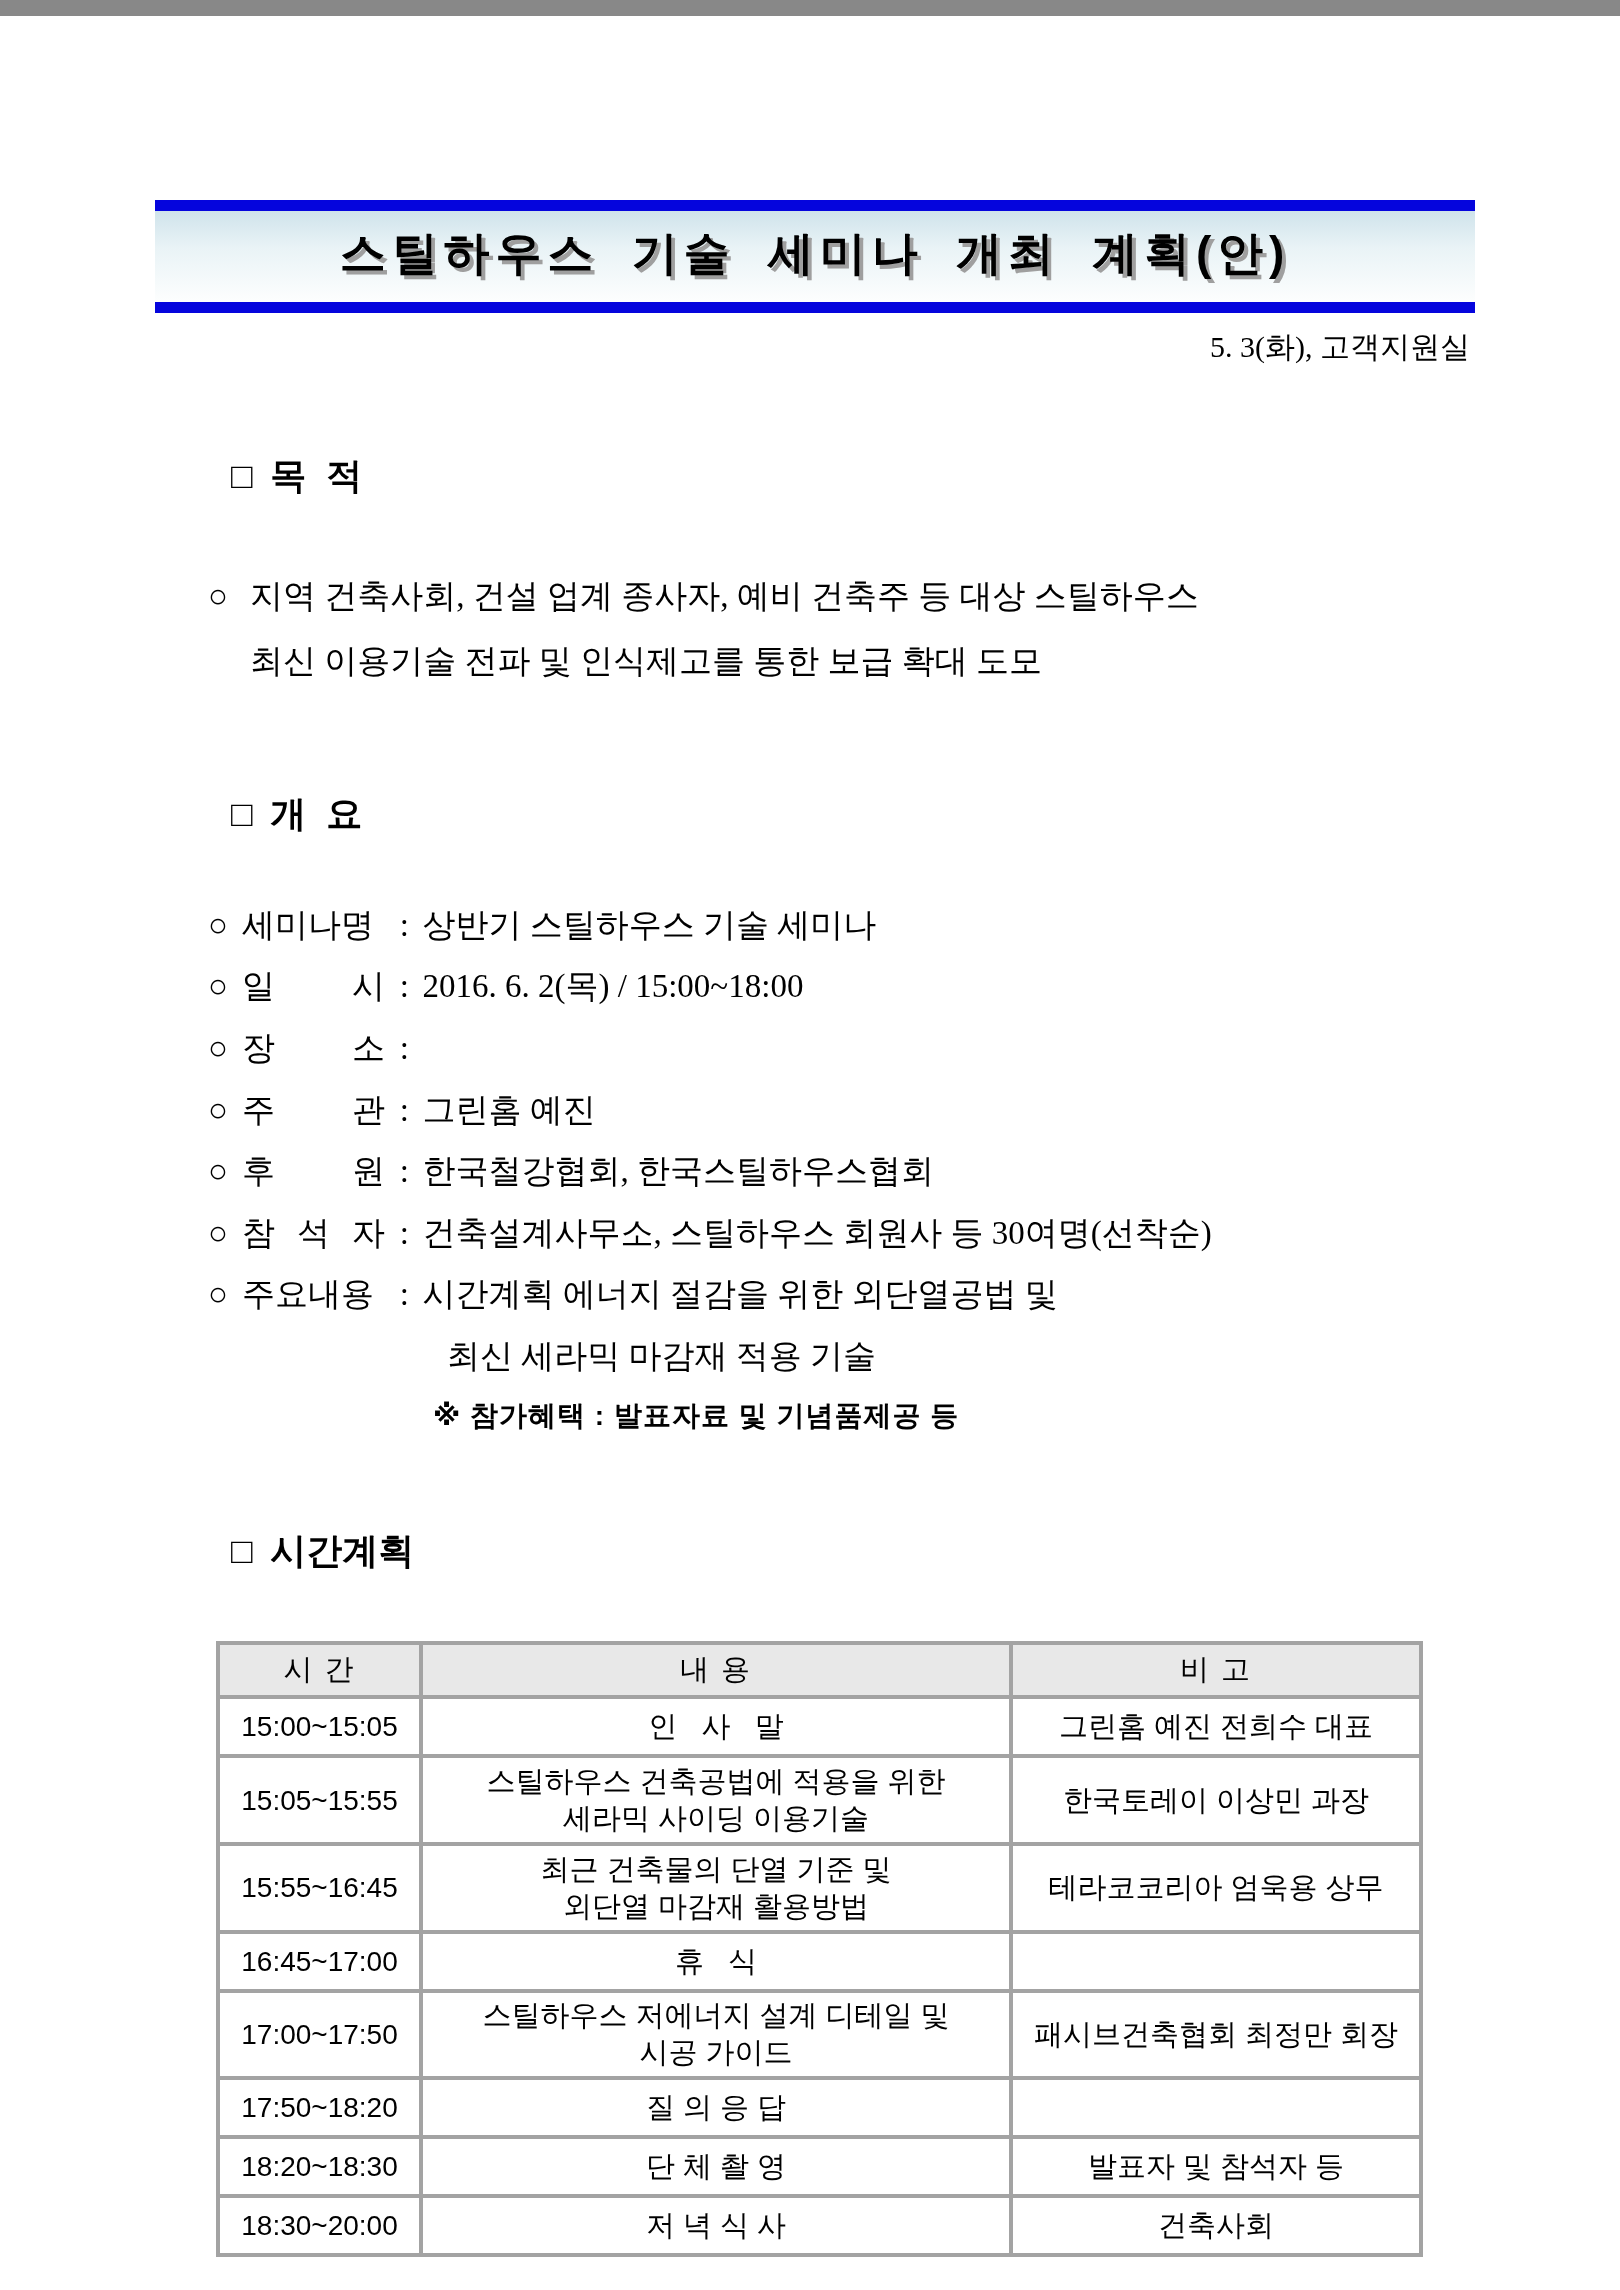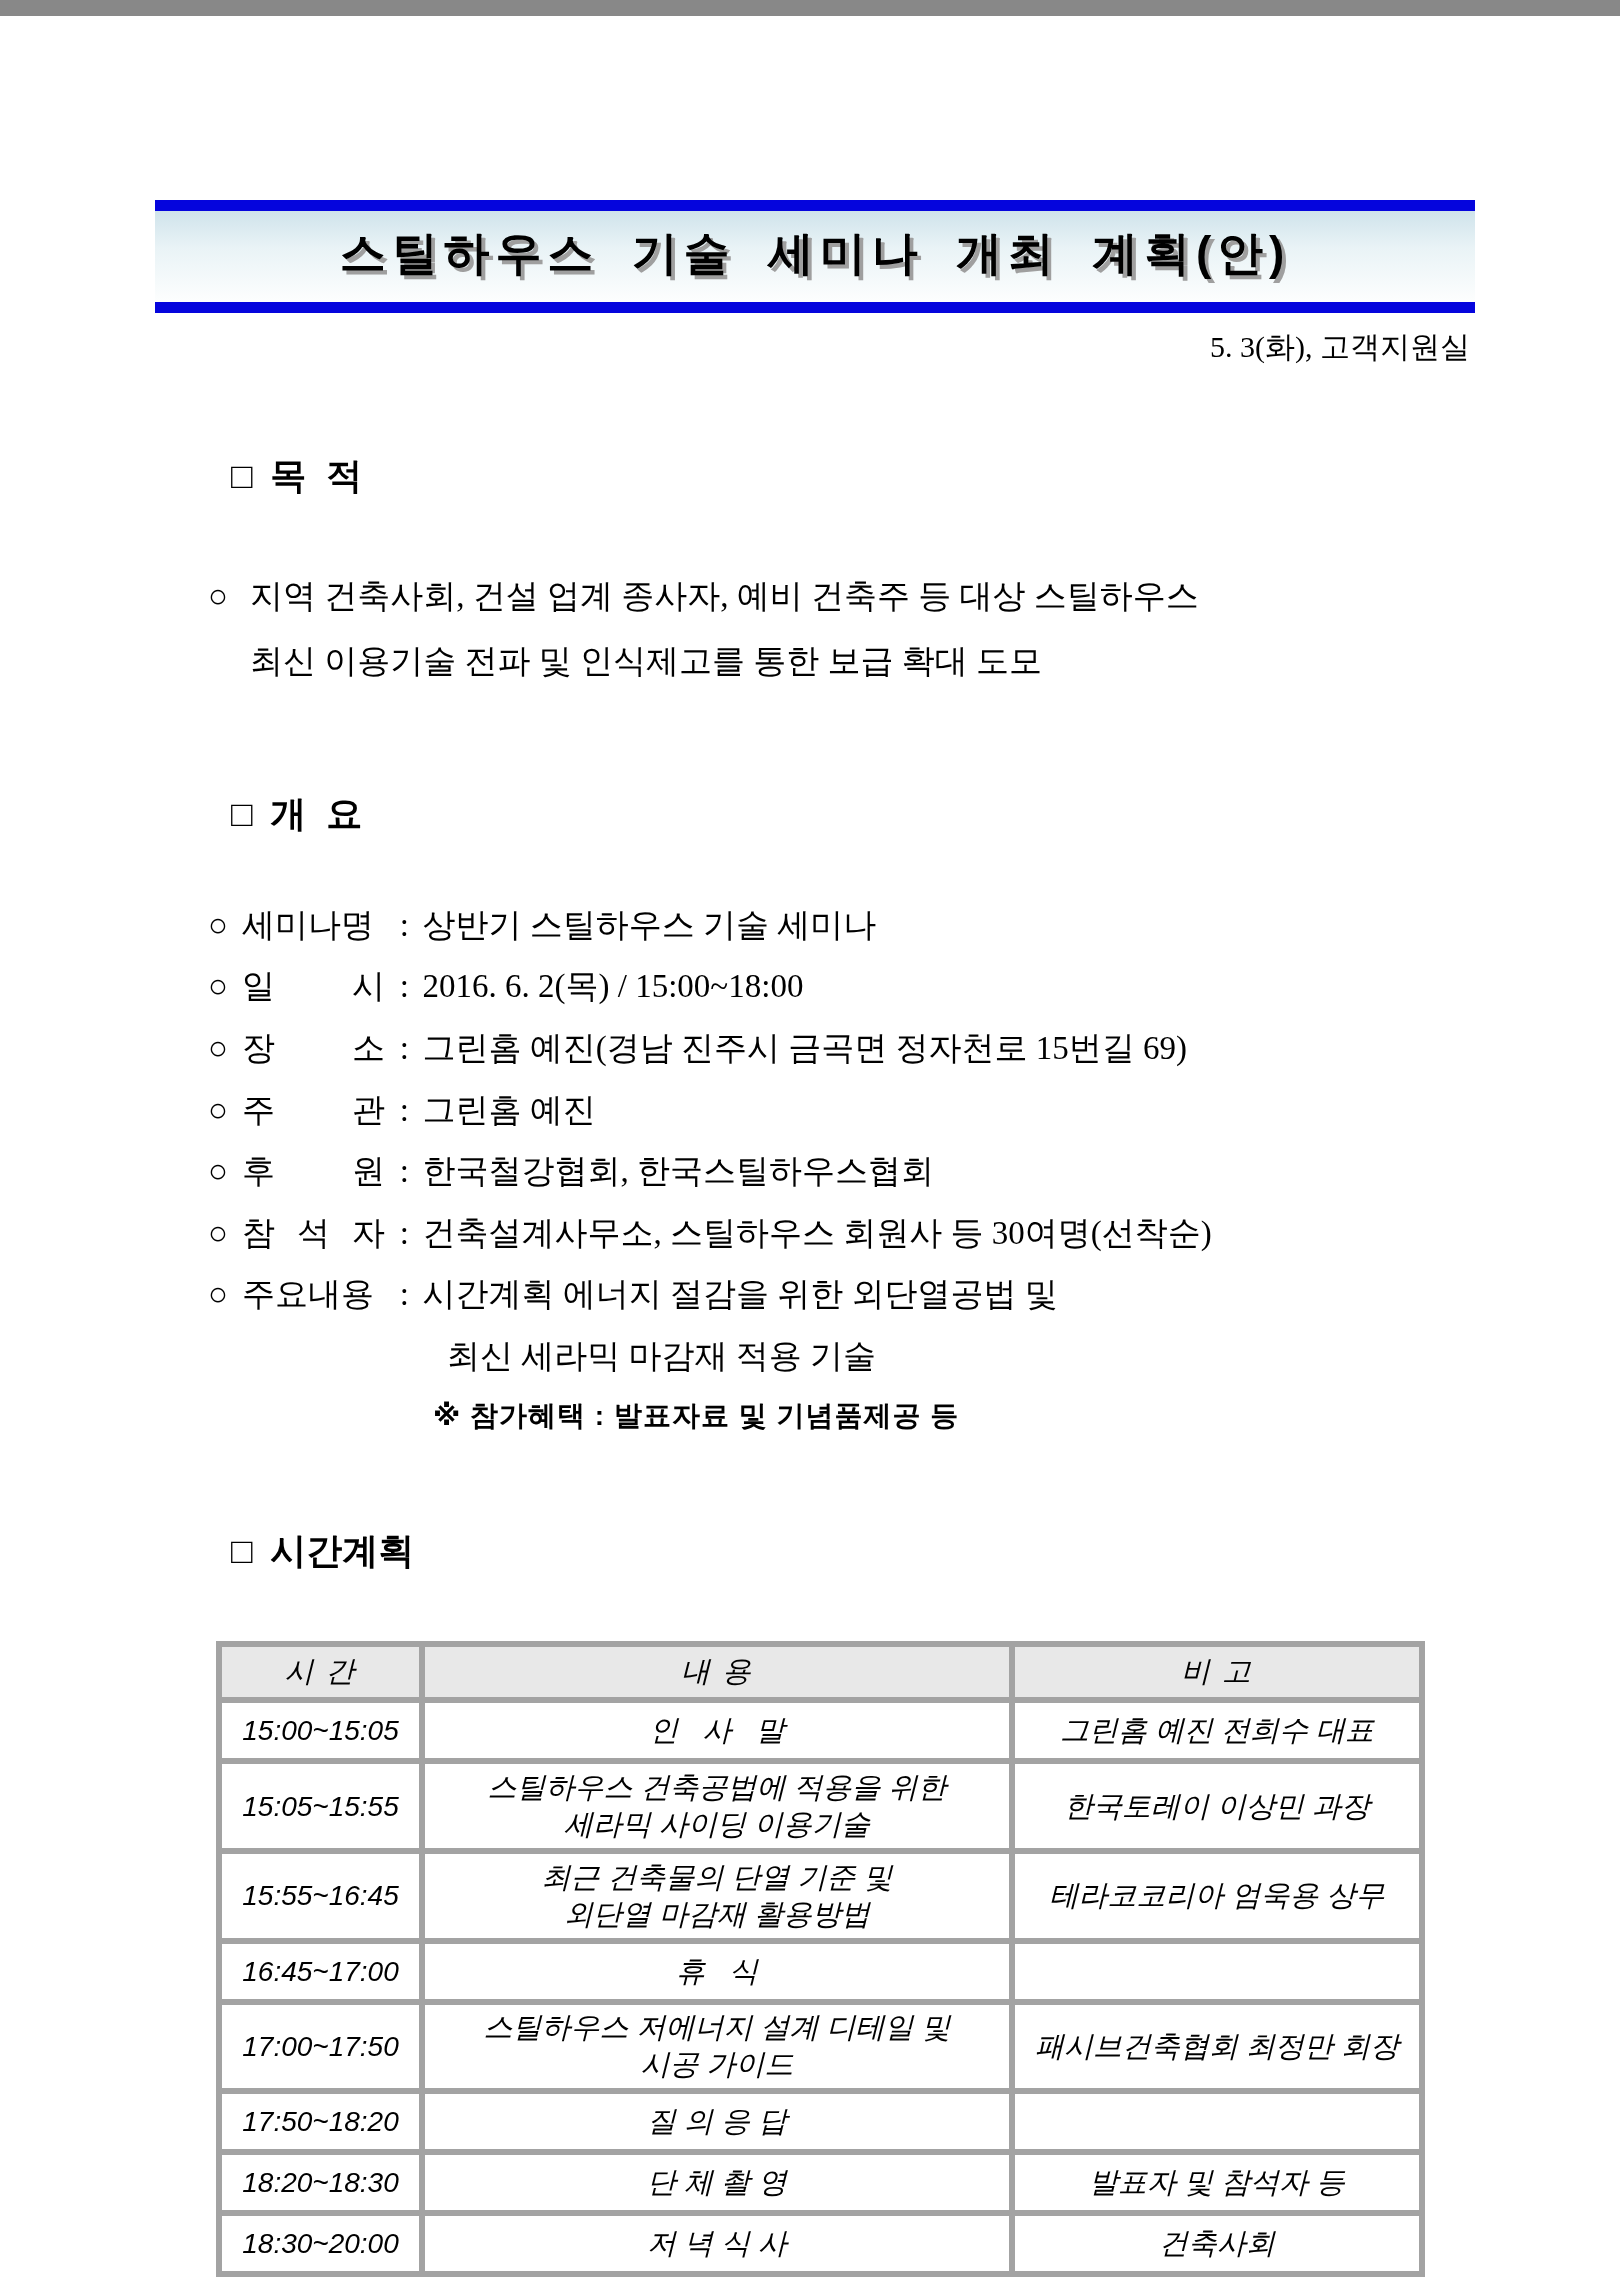--- a/index.html
+++ b/index.html
@@ -88,26 +88,25 @@
     border-collapse:collapse;
     table-layout:fixed;
     font-family:"Liberation Sans","DejaVu Sans",sans-serif;
     font-size:29px;
     text-align:center;
   }
   .sched-table col.c-time{width:203px;}
   .sched-table col.c-content{width:590px;}
   .sched-table col.c-note{width:410px;}
   .sched-table th,.sched-table td{
-    border:6px solid #a3a3a3;
+    border:4px solid #a3a3a3;
     padding:3.9px 5.9px;
     vertical-align:middle;
     white-space:pre-wrap;
     line-height:37px;
-    font-style:italic;
   }
   .sched-table{border:2.9px solid #000;}
   .sched-table thead th{
     background:#e8e8e8;
     font-weight:400;
     height:43px;
     letter-spacing:2px;
   }
   .sched-table td.time{font-size:28px;}
   .sched-table tr.single td{height:47px;}
@@ -150,21 +149,20 @@
     <div class="ov-item">
       <span class="bullet">○</span>
       <span class="label">일 시</span>
       <span class="colon">:</span>
       <span class="value">2016. 6. 2(목) / 15:00~18:00</span>
     </div>
     <div class="ov-item">
       <span class="bullet">○</span>
       <span class="label">장 소</span>
       <span class="colon">:</span>
-      <span class="value">그린홈 예진(경남 진주시 금곡면 정자천로 15번길 69)</span>
     </div>
     <div class="ov-item">
       <span class="bullet">○</span>
       <span class="label">주 관</span>
       <span class="colon">:</span>
       <span class="value">그린홈 예진</span>
     </div>
     <div class="ov-item">
       <span class="bullet">○</span>
       <span class="label">후 원</span>

